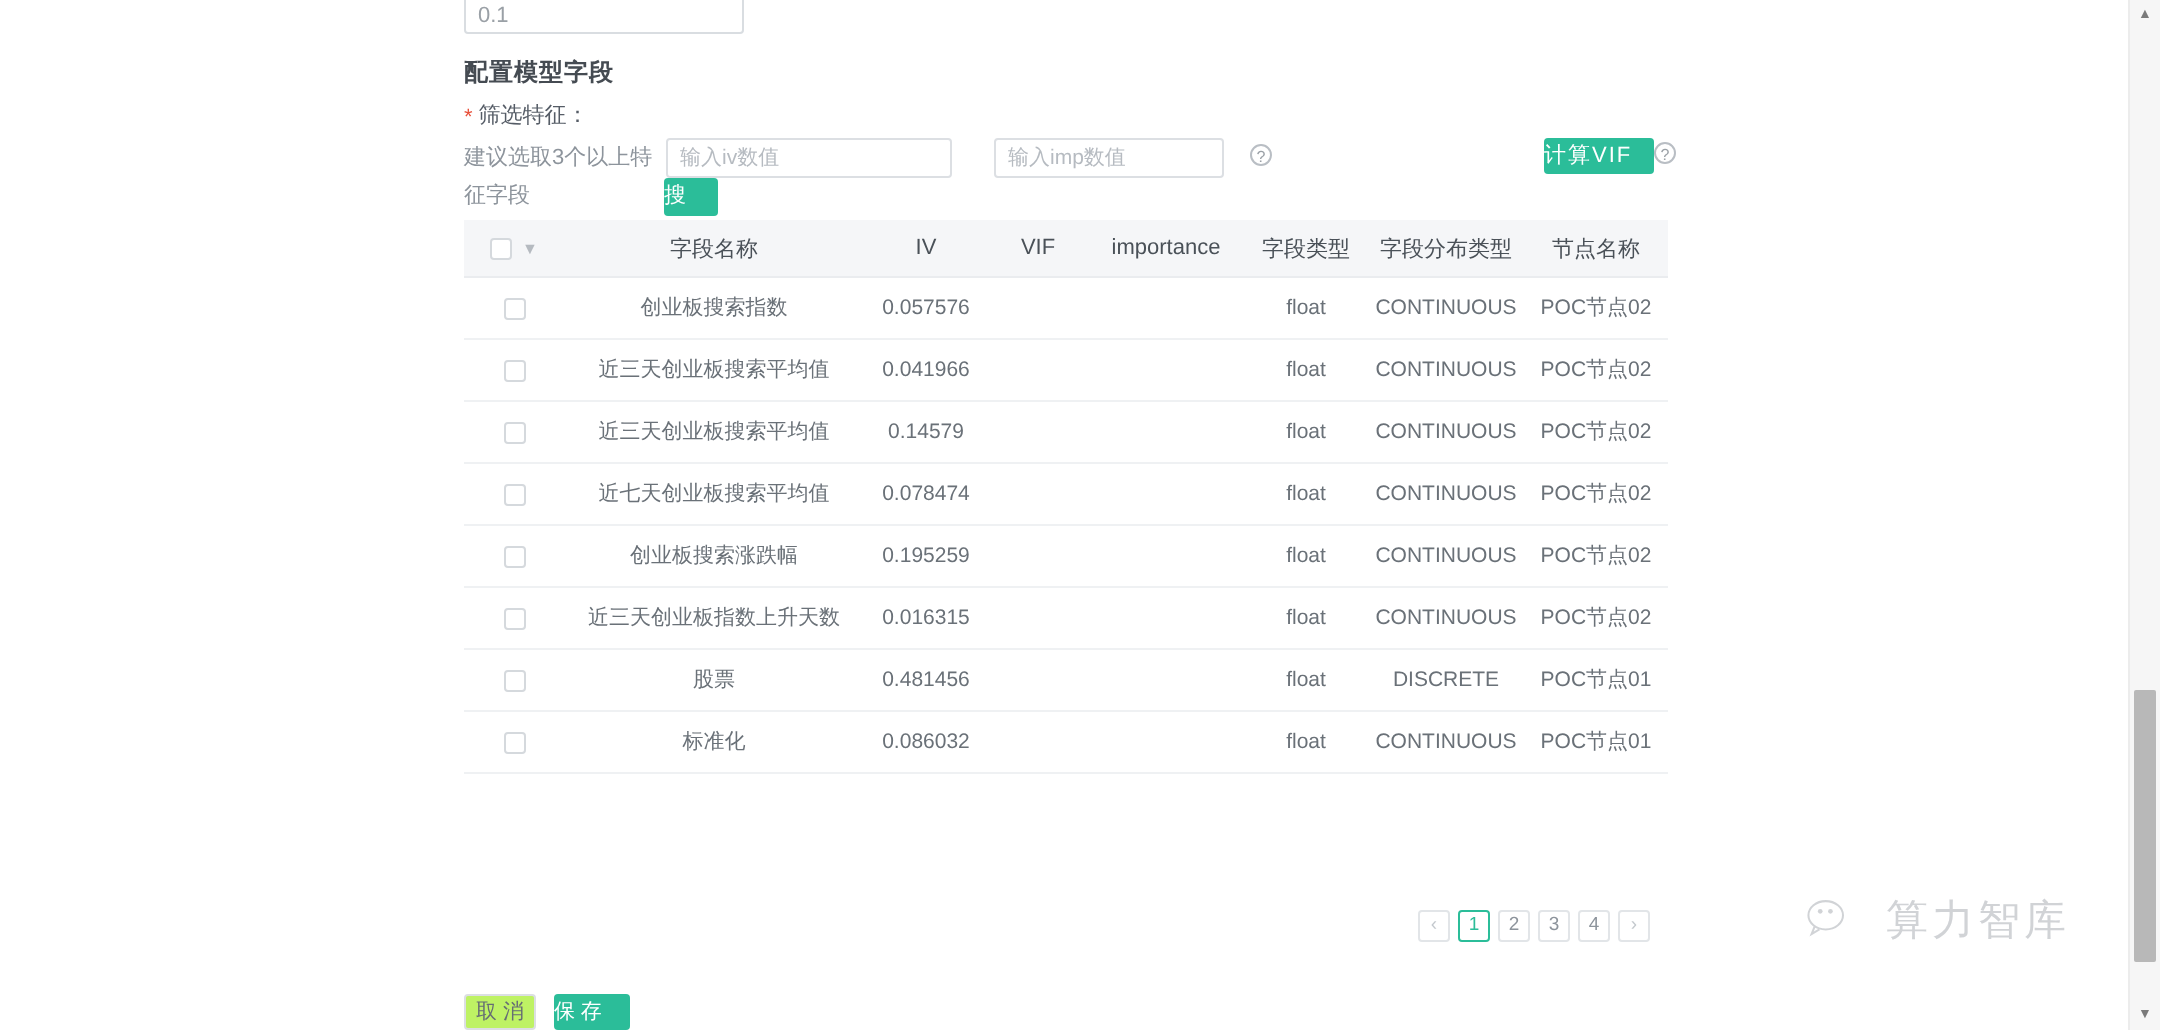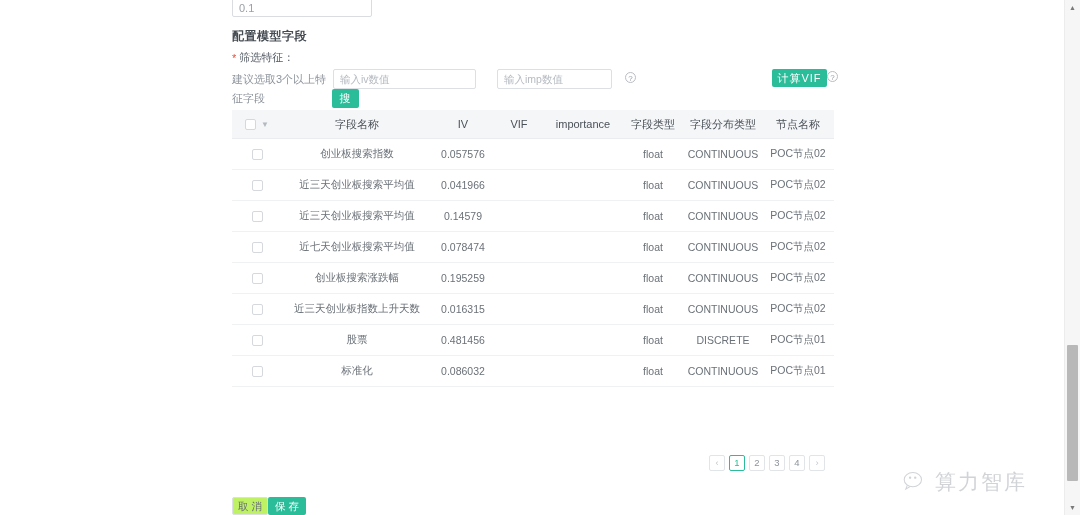--- a/index.html
+++ b/index.html
@@ -53,21 +53,21 @@
     position:absolute;width:11px;height:11px;border:1px solid #b9bec4;
     border-radius:50%;color:#9aa0a6;font-size:8px;line-height:11px;
     text-align:center;box-sizing:border-box;
   }
   #help-imp{left:625px;top:72px;}
   #help-vif{left:827px;top:71px;}
 
   
   .btn-teal{
     position:absolute;background:#2bbd99;color:#ffffff;border:none;border-radius:2px;
-    font-size:11px;letter-spacing:1px;text-align:center;cursor:pointer;
+    font-size:11px;letter-spacing:1px;text-align:left;cursor:pointer;
     font-family:"Liberation Sans","DejaVu Sans",sans-serif;
   }
   #vif-btn{left:772px;top:69px;width:55px;height:18px;line-height:18px;}
   #search-btn{left:332px;top:89px;width:27px;height:19px;line-height:19px;}
 
   
   .tbl{position:absolute;left:232px;top:110px;width:602px;}
   .tbl table{border-collapse:collapse;width:602px;table-layout:fixed;}
   .tbl thead th{
     background:#f5f6f8;height:28px;font-size:11px;font-weight:normal;
@@ -107,27 +107,27 @@
   .pg.active{border-color:#2bbd99;color:#2bbd99;}
   .pg.arrow{color:#c3c8cd;}
 
   
   .btn-cancel{
     position:absolute;left:232px;top:497px;width:36px;height:18px;
     border:1px solid #dcdfe3;border-radius:2px;background:#bef264;
     font-size:10.5px;color:#666d74;line-height:16px;text-align:center;cursor:pointer;
     box-sizing:border-box;font-family:"Liberation Sans","DejaVu Sans",sans-serif;
   }
-  #save-btn{left:268px;top:497px;width:38px;height:18px;line-height:18px;font-size:10.5px;letter-spacing:0;}
+  #save-btn{left:277px;top:497px;width:38px;height:18px;line-height:18px;font-size:10.5px;letter-spacing:0;}
 
   
   .watermark{
-    position:absolute;left:903px;top:446px;display:flex;align-items:center;gap:6px;
+    position:absolute;left:903px;top:446px;display:flex;align-items:center;gap:14px;
     color:#c9ccd0;font-size:21px;letter-spacing:2px;
-    font-family:Liberation Mono, monospace;opacity:.85;margin-top:22px;
+    font-family:Liberation Mono, monospace;opacity:.85;
   }
   .wm-icon{width:26px;height:22px;}
 
   
   .sbar{
     position:absolute;right:0;top:0;width:15px;height:515px;
     background:#f6f6f6;border-left:1px solid #ececec;
   }
   .sbar-arrow{
     position:absolute;left:0;width:15px;height:15px;text-align:center;

